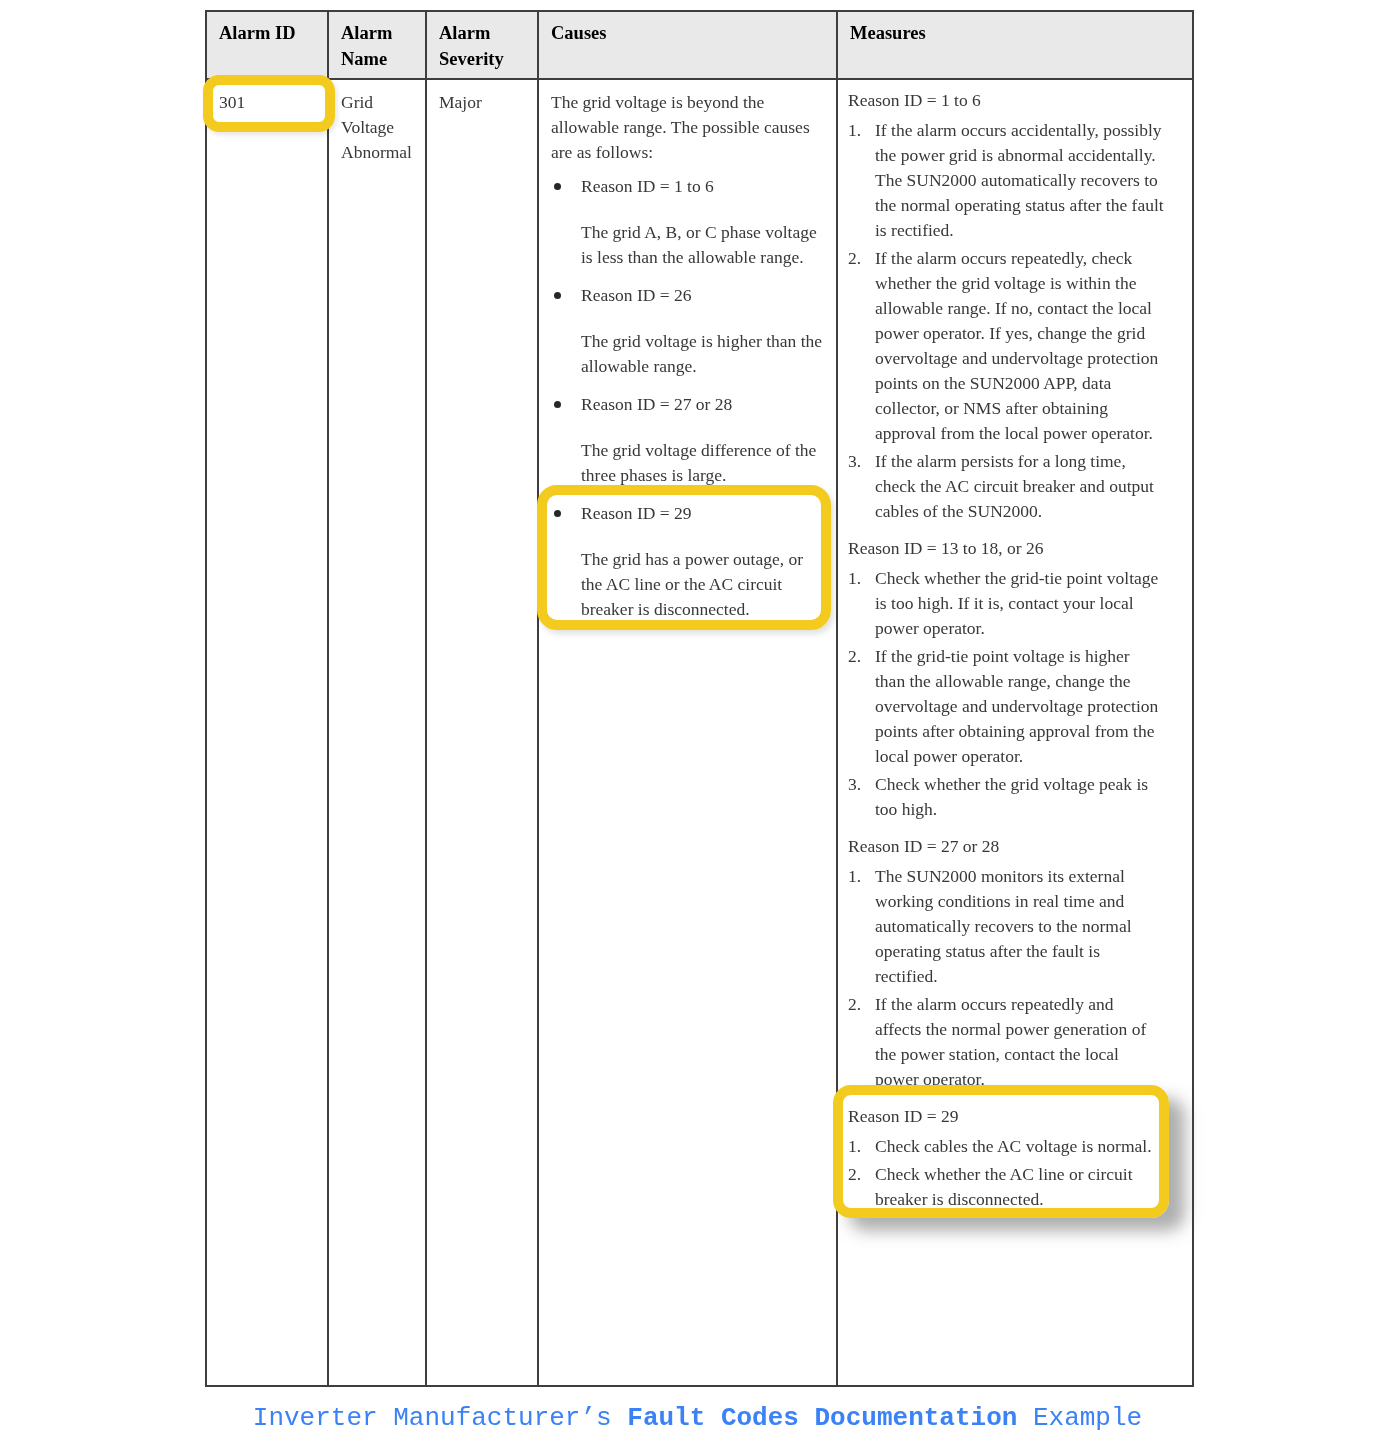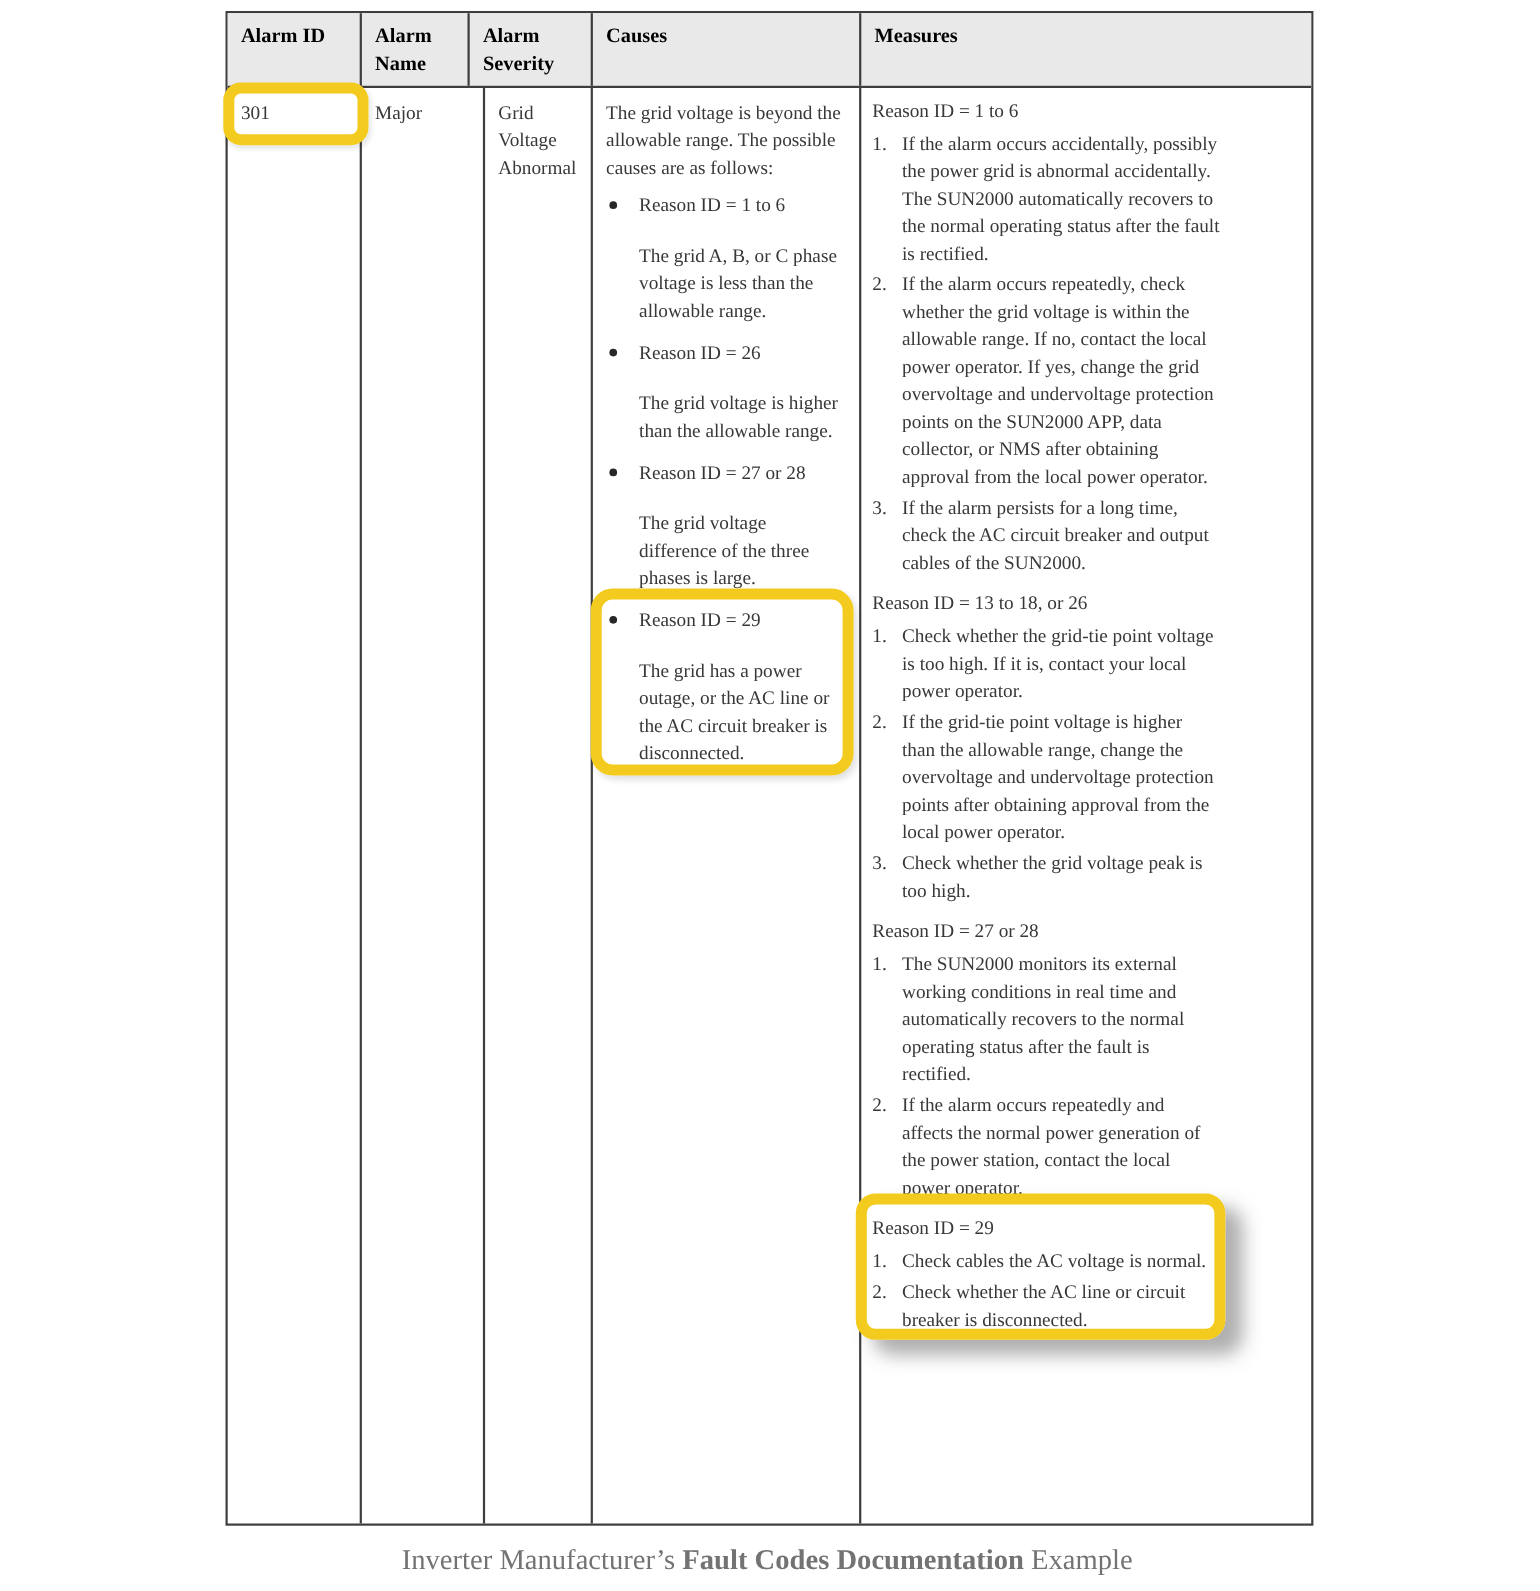--- a/index.html
+++ b/index.html
@@ -24,21 +24,21 @@
     font-weight:bold;font-size:18.5px;line-height:26px;color:#000000;
   }
   .trow{display:flex;height:1305px;}
   .td{
     box-sizing:border-box;font-size:17.5px;line-height:25px;color:var(--ink);
     padding:10px 12px 0 12px;
   }
   .c1{width:122px;}
   .c2{width:98px;}
   .c3{width:112px;}
-  .c4{width:244px;}
+  .c4{width:299px;}
   .c5{width:334px;}
   .b-r{border-right:2px solid var(--border);}
   .td.c4{padding:10px 10px 0 12px;overflow:visible;}
   .td.c5{padding:8px 8px 0 10px;overflow:visible;}
 
   
   .hl-box{
     position:absolute;box-sizing:border-box;border:10px solid var(--gold);
     border-radius:18px;pointer-events:none;z-index:6;
   }
@@ -60,21 +60,21 @@
   .m-heading{margin:0 0 5px 0;}
   .m-step{display:flex;margin-bottom:3px;}
   .m-num{flex:0 0 27px;}
   .m-text{flex:1;}
   .m-section.hl > .hl-box{left:-15px;right:-5px;top:-10px;bottom:-6px;border-radius:18px;
     box-shadow:16px 13px 16px rgba(95,95,95,0.50);}
 
   
   .caption{
     position:absolute;top:1402px;left:205px;width:985px;text-align:center;
-    font-family:Liberation Serif, serif;font-size:26px;line-height:32px;color:#737373;
+    font-family:Liberation Mono, monospace;font-size:26px;line-height:32px;color:#3b82f6;
   }
   .caption .bold{font-weight:bold;}
 </style>
 </head>
 <body>
 
 <div class="page">
 
   <div class="doc-table">
 
@@ -88,23 +88,23 @@
 
     <div class="trow">
 
       <div class="td c1 b-r">
         <span class="id-wrap">
           <span class="hl-box"></span>
           <span>301</span>
         </span>
       </div>
 
+      <div class="td c2 b-r">Grid Voltage Abnormal</div>
+
       <div class="td c3 b-r">Major</div>
-
-      <div class="td c2 b-r">Grid Voltage Abnormal</div>
 
       <div class="td c4 b-r">
         <div class="causes-intro">The grid voltage is beyond the allowable range. The possible causes are as follows:</div>
         <div id="causes-items">
             <div class="bullet-item">
               <span class="bullet-dot"></span>
               <div class="bullet-title">Reason ID = 1 to 6</div>
               <div class="bullet-body">The grid A, B, or C phase voltage is less than the allowable range.</div>
             </div>
             <div class="bullet-item">

